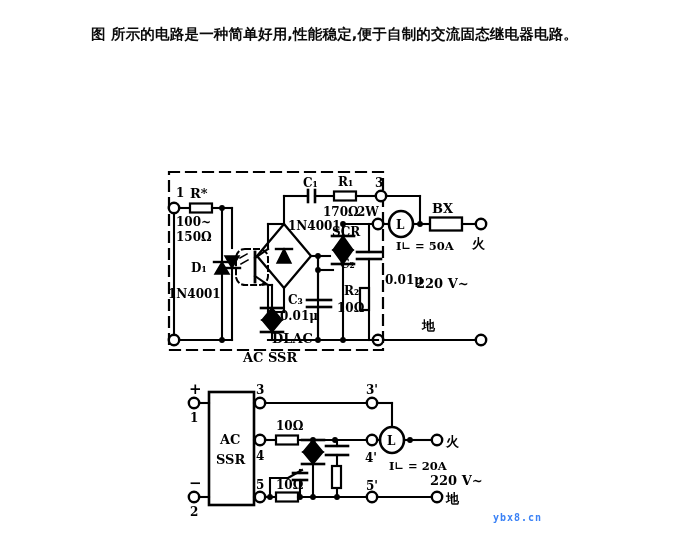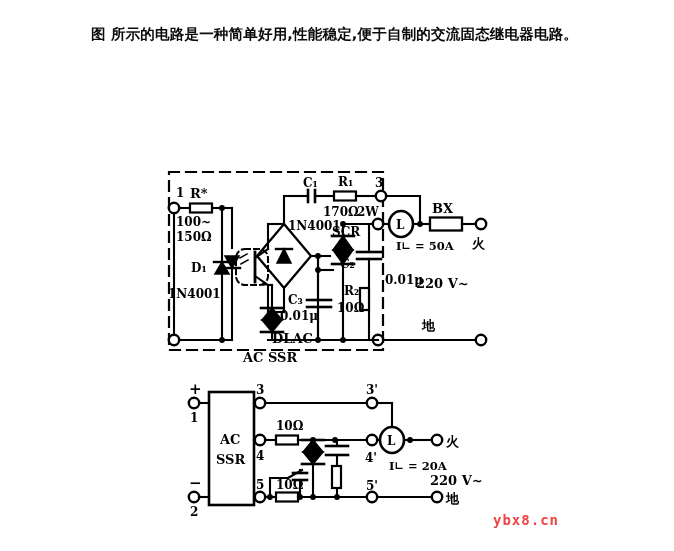--- a/index.html
+++ b/index.html
@@ -43,23 +43,23 @@
     left: 0;
     top: 0;
     width: 674px;
     height: 551px;
   }
   .wm {
     position: absolute;
     left: 493px;
     top: 512px;
     font-family: "DejaVu Sans Mono", "Liberation Mono", monospace;
-    font-size: 14px;
+    font-size: 10px;
     letter-spacing: 1px;
-    color: #ef4444;
+    color: #3b82f6;
     font-weight: 600;
   }
   text.lbl {
     font-family: "DejaVu Serif", "Liberation Serif", serif;
     font-weight: 700;
     fill: #000;
   }
   text.lbl-cn {
     font-family: "DejaVu Sans", "Liberation Sans", sans-serif;
     font-weight: 700;

